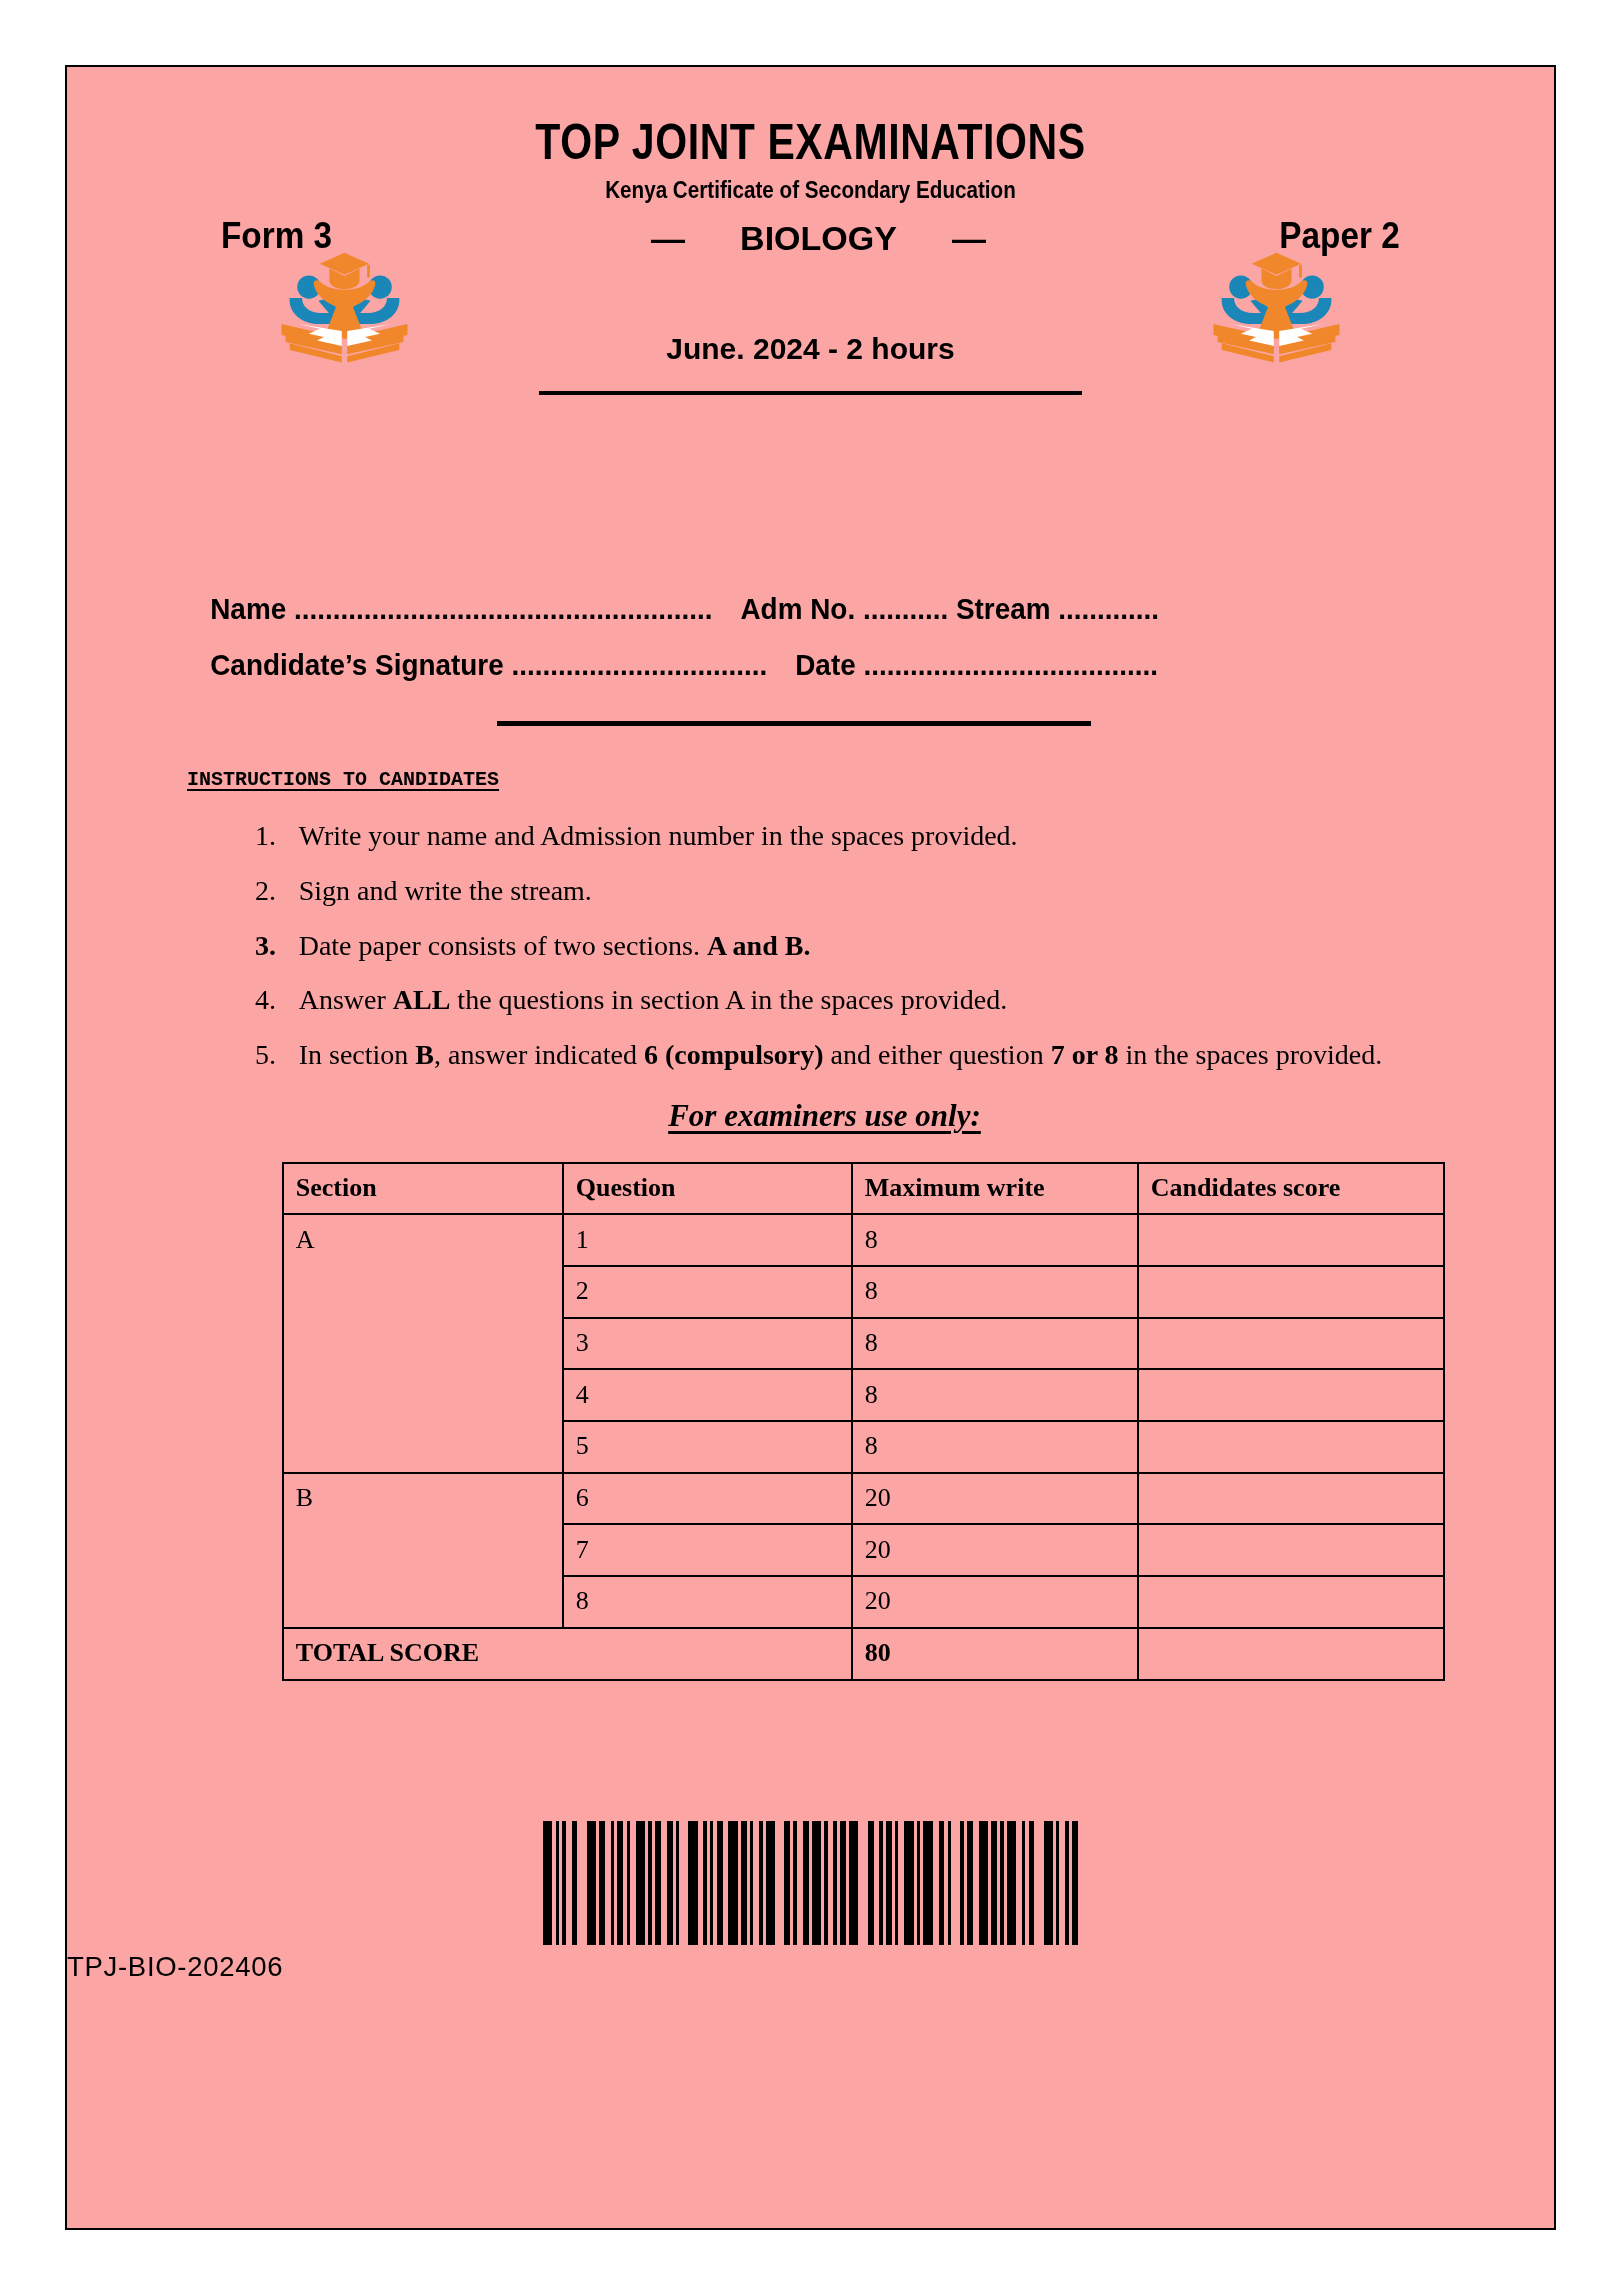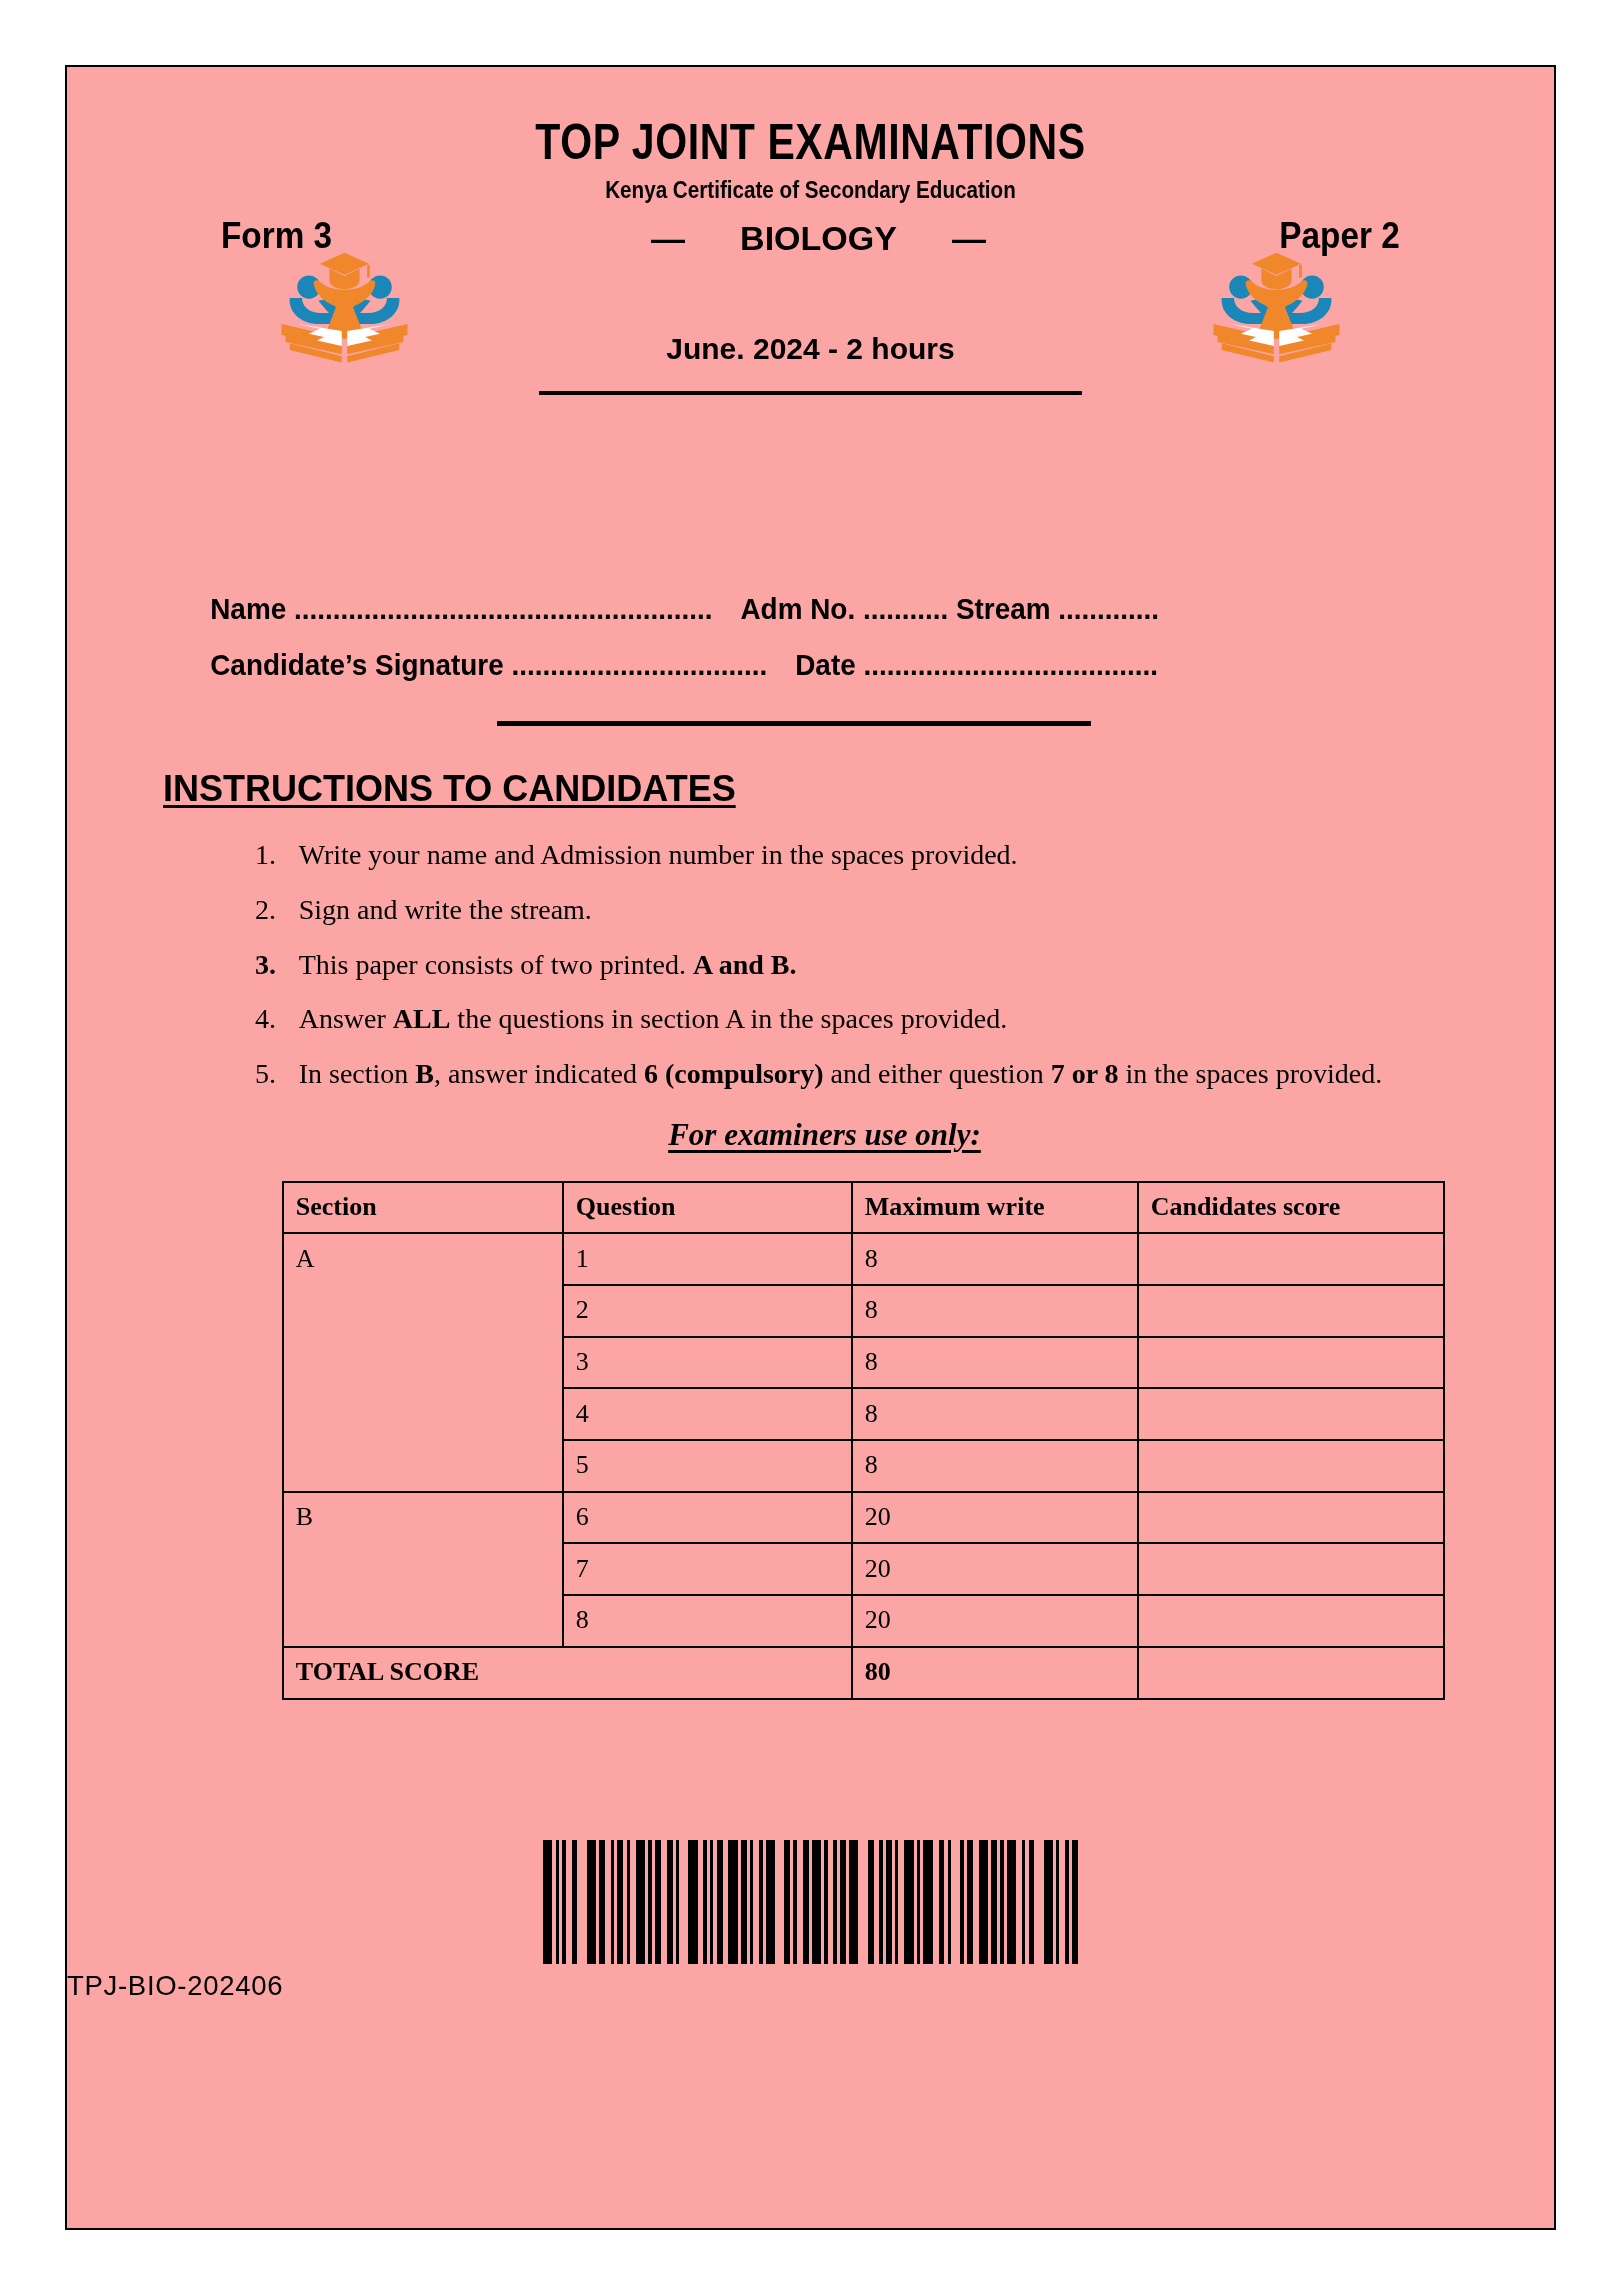--- a/index.html
+++ b/index.html
@@ -143,24 +143,24 @@
     width: 594px;
     height: 5.2px;
     background: #000;
     margin: 29px auto 0 auto;
     margin-left: 430px;
   }
 
   
   .instructions-heading {
     margin-top: 42px;
-    margin-left: 96px;
-    font-family: Liberation Sans, sans-serif;
-    font-weight: bold;
-    font-size: 36px;
+    margin-left: 120px;
+    font-family: Liberation Mono, monospace;
+    font-weight: bold;
+    font-size: 20px;
     text-decoration: underline;
     text-underline-offset: 3.9px;
   }
   ol.instructions {
     margin: 18.3px 0 0 0;
     padding-left: 216px;
     font-family: "Liberation Serif", serif;
     font-size: 28px;
     line-height: 1.95;
     list-style-position: outside;
@@ -343,21 +343,21 @@
   <div class="instructions-heading">INSTRUCTIONS TO CANDIDATES</div>
 
   <ol class="instructions">
     <li>
       <span>Write your name and Admission number in the spaces provided.</span>
     </li>
     <li>
       <span>Sign and write the stream.</span>
     </li>
     <li class="bold-marker">
-      <span>This paper consists of two printed. </span><span class="b">A and B.</span>
+      <span>Date paper consists of two sections. </span><span class="b">A and B.</span>
     </li>
     <li>
       <span>Answer </span><span class="b">ALL</span><span> the questions in section A in the spaces provided.</span>
     </li>
     <li>
       <span>In section </span><span class="b">B</span><span>, answer indicated </span><span class="b">6 (compulsory)</span><span> and either question </span><span class="b">7 or 8</span><span> in the spaces provided.</span>
     </li>
   </ol>
 
   <div class="examiners-heading">For examiners use only:</div>

